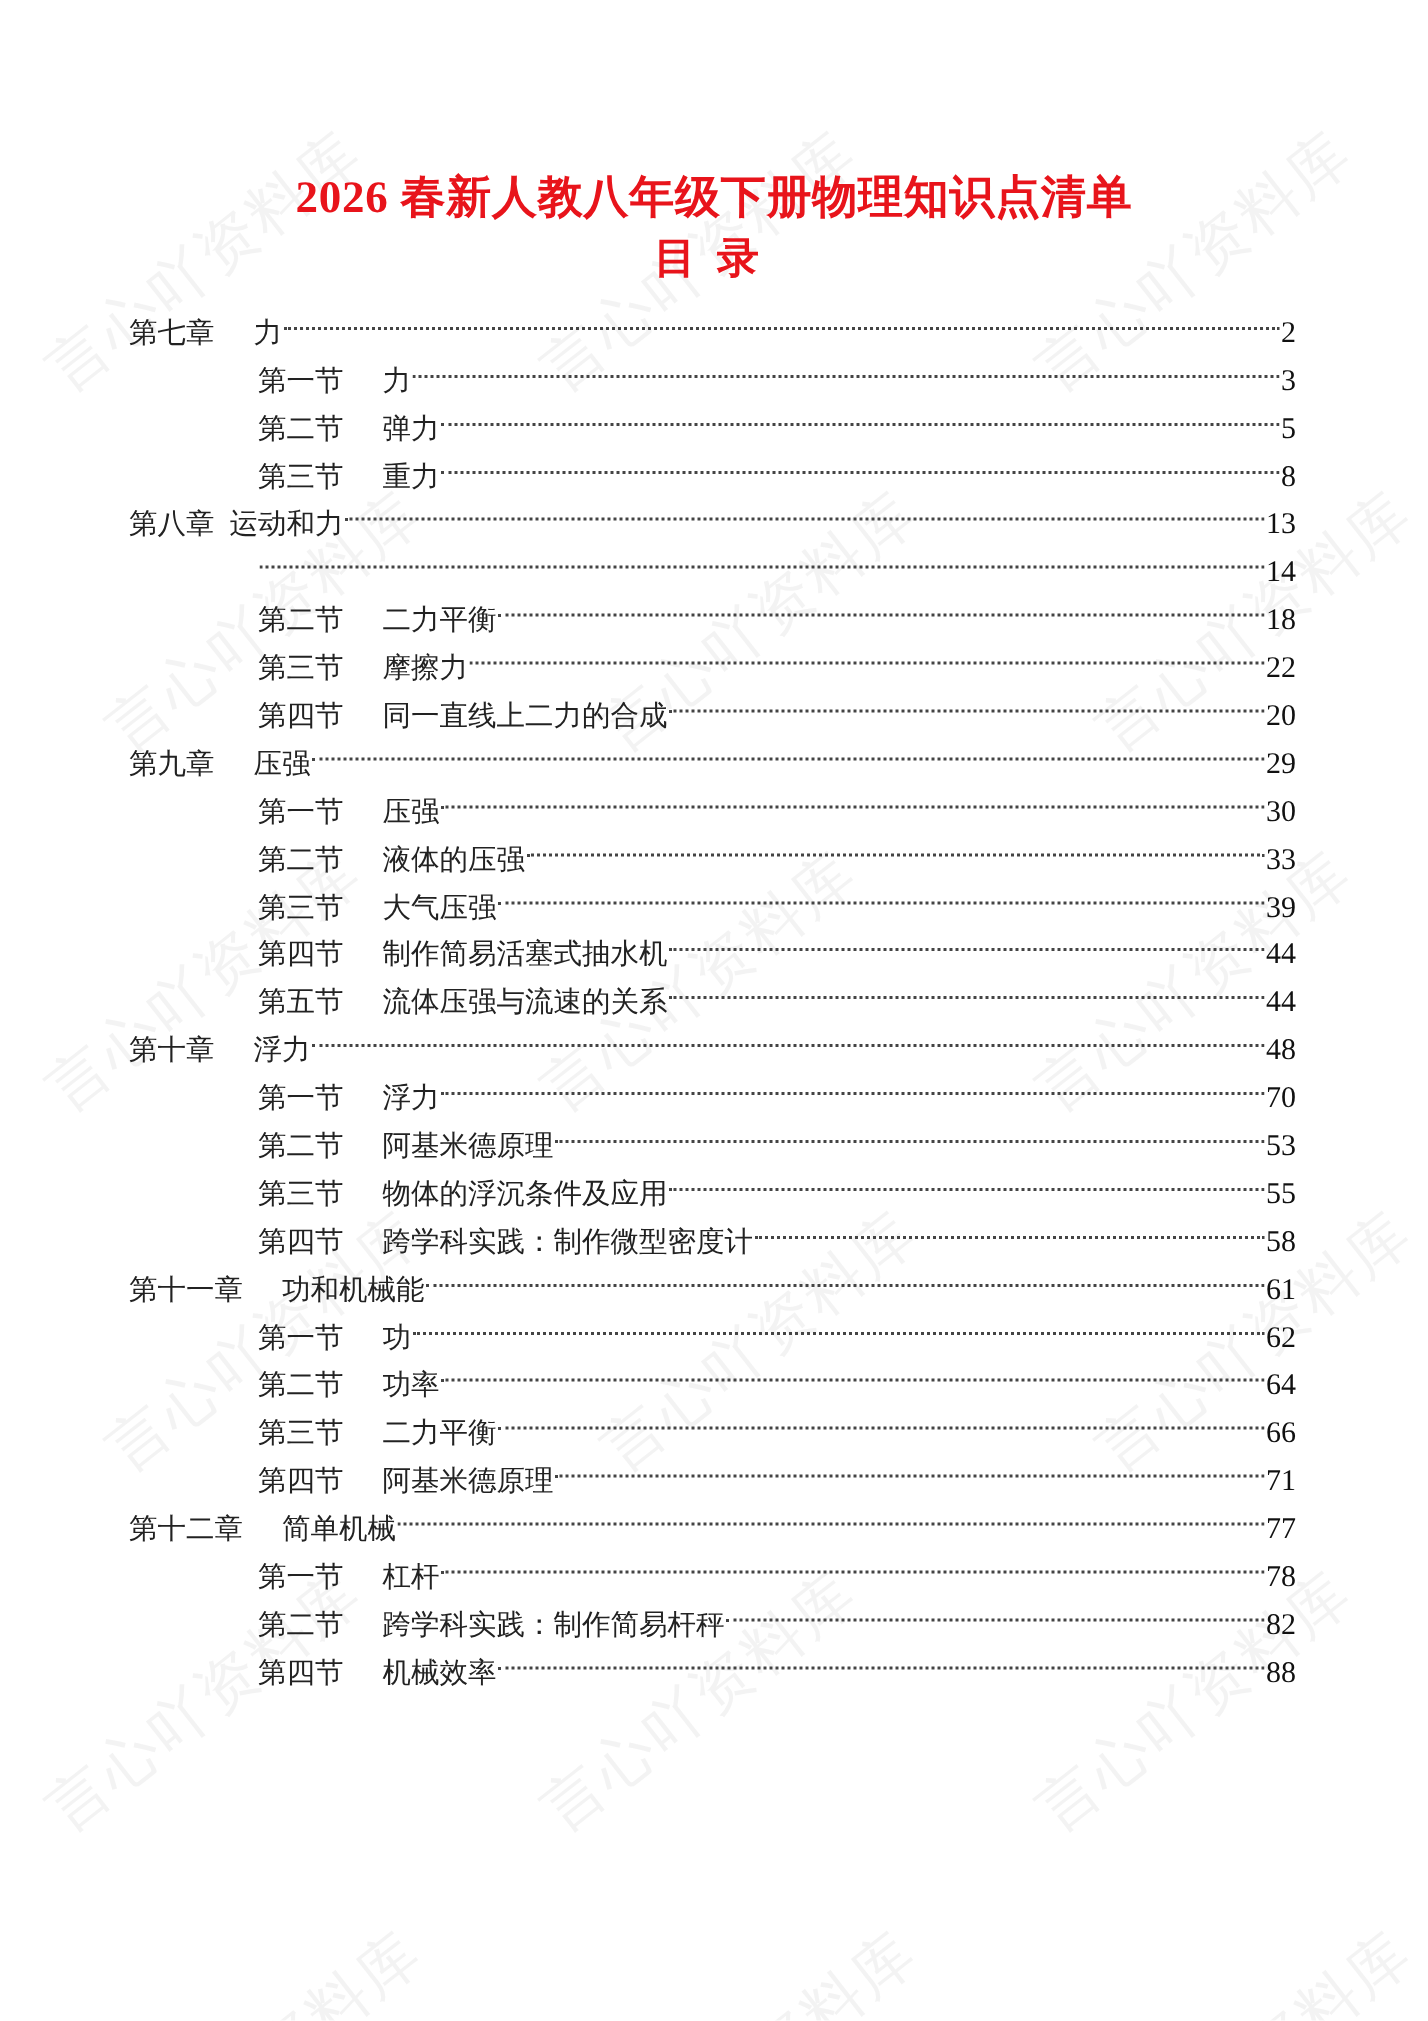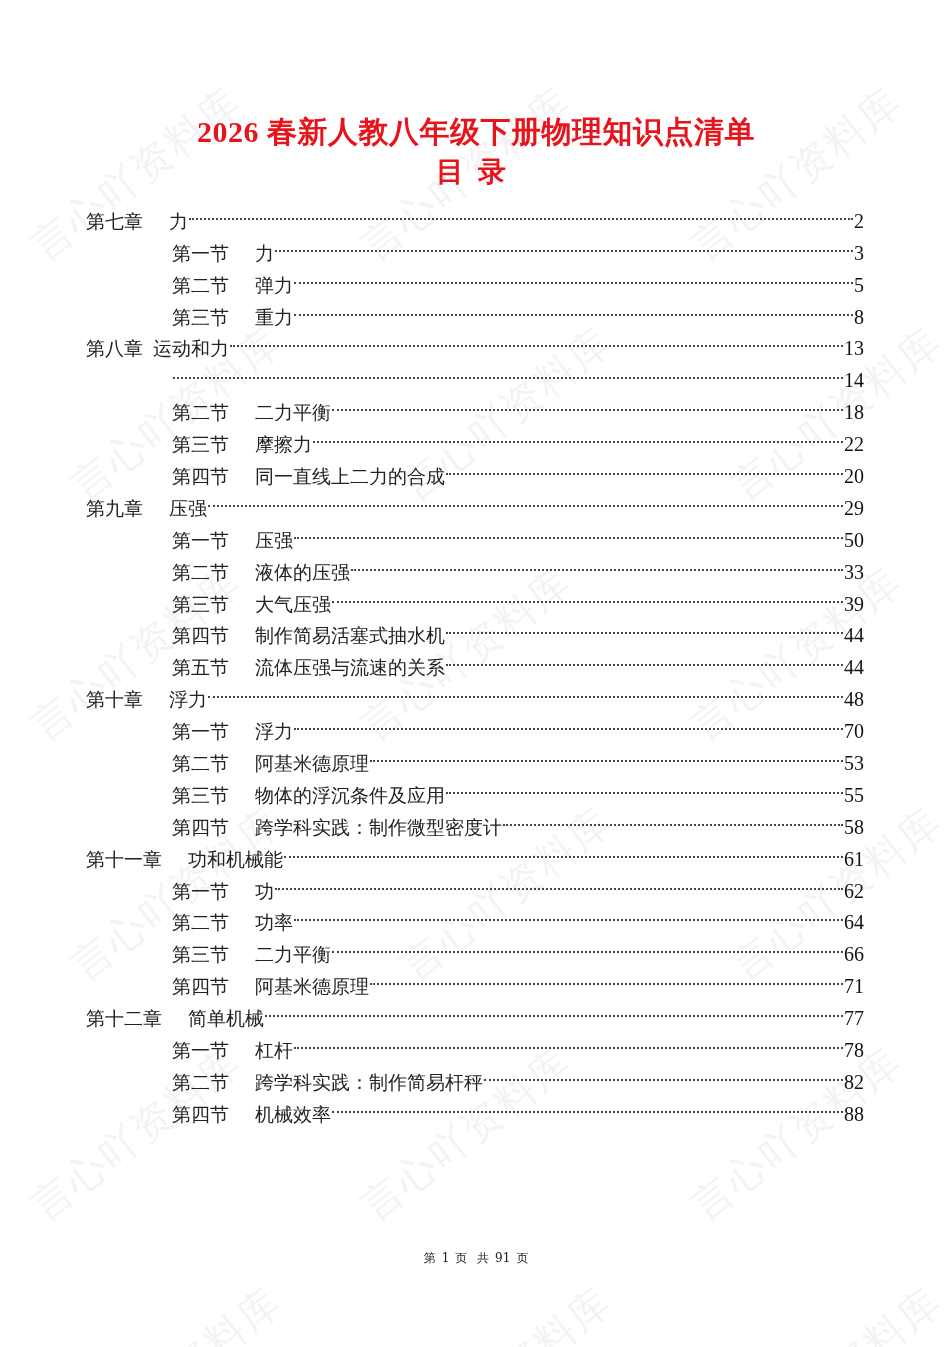--- a/index.html
+++ b/index.html
@@ -208,21 +208,21 @@
         <span class="toc-page">20</span>
       </div>
       <div class="toc-row chapter">
         <span class="toc-label"><span class="toc-num">第九章</span><span class="toc-gap" style="width: 26px;"></span><span class="toc-title">压强</span></span>
         <span class="toc-leader"></span>
         <span class="toc-page">29</span>
       </div>
       <div class="toc-row section">
         <span class="toc-label"><span class="toc-num">第一节</span><span class="toc-gap" style="width: 26px;"></span><span class="toc-title">压强</span></span>
         <span class="toc-leader"></span>
-        <span class="toc-page">50</span>
+        <span class="toc-page">30</span>
       </div>
       <div class="toc-row section">
         <span class="toc-label"><span class="toc-num">第二节</span><span class="toc-gap" style="width: 26px;"></span><span class="toc-title">液体的压强</span></span>
         <span class="toc-leader"></span>
         <span class="toc-page">33</span>
       </div>
       <div class="toc-row section">
         <span class="toc-label"><span class="toc-num">第三节</span><span class="toc-gap" style="width: 26px;"></span><span class="toc-title">大气压强</span></span>
         <span class="toc-leader"></span>
         <span class="toc-page">39</span>
@@ -302,16 +302,13 @@
         <span class="toc-leader"></span>
         <span class="toc-page">82</span>
       </div>
       <div class="toc-row section">
         <span class="toc-label"><span class="toc-num">第四节</span><span class="toc-gap" style="width: 26px;"></span><span class="toc-title">机械效率</span></span>
         <span class="toc-leader"></span>
         <span class="toc-page">88</span>
       </div>
     </div>
 
-  <div class="footer">
-    <span>第</span><span>1</span><span>页 共</span><span>91</span><span>页</span>
-  </div>
 </div>
 
 </body></html>

